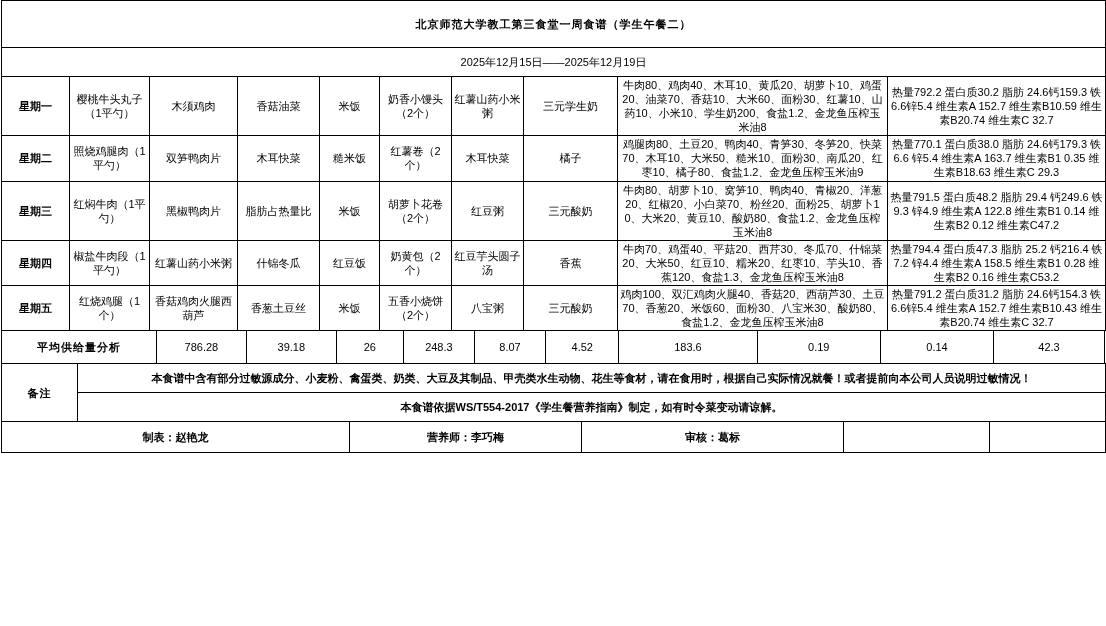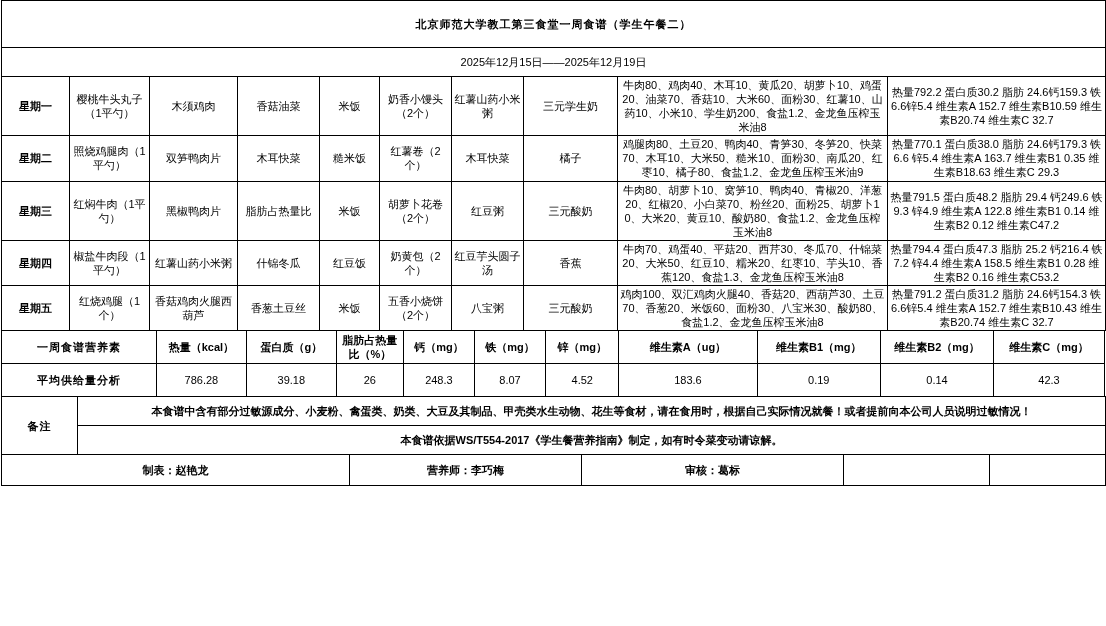--- a/index.html
+++ b/index.html
@@ -227,33 +227,20 @@
       <col style="width:68px">
       <col style="width:68px">
       <col style="width:70px">
       <col style="width:132px">
       <col style="width:118px">
       <col style="width:108px">
       <col style="width:106px">
     </colgroup>
     <tbody>
       <tr>
-        <td class="sum-label">一周食谱营养素</td>
-        <td class="sum-hdr">热量（kcal）</td>
-        <td class="sum-hdr">蛋白质（g）</td>
-        <td class="sum-hdr">脂肪占热量比（%）</td>
-        <td class="sum-hdr">钙（mg）</td>
-        <td class="sum-hdr">铁（mg）</td>
-        <td class="sum-hdr">锌（mg）</td>
-        <td class="sum-hdr">维生素A（ug）</td>
-        <td class="sum-hdr">维生素B1（mg）</td>
-        <td class="sum-hdr">维生素B2（mg）</td>
-        <td class="sum-hdr">维生素C（mg）</td>
-      </tr>
-      <tr>
         <td class="sum-label">平均供给量分析</td>
         <td class="sum-val">786.28</td>
         <td class="sum-val">39.18</td>
         <td class="sum-val">26</td>
         <td class="sum-val">248.3</td>
         <td class="sum-val">8.07</td>
         <td class="sum-val">4.52</td>
         <td class="sum-val">183.6</td>
         <td class="sum-val">0.19</td>
         <td class="sum-val">0.14</td>

